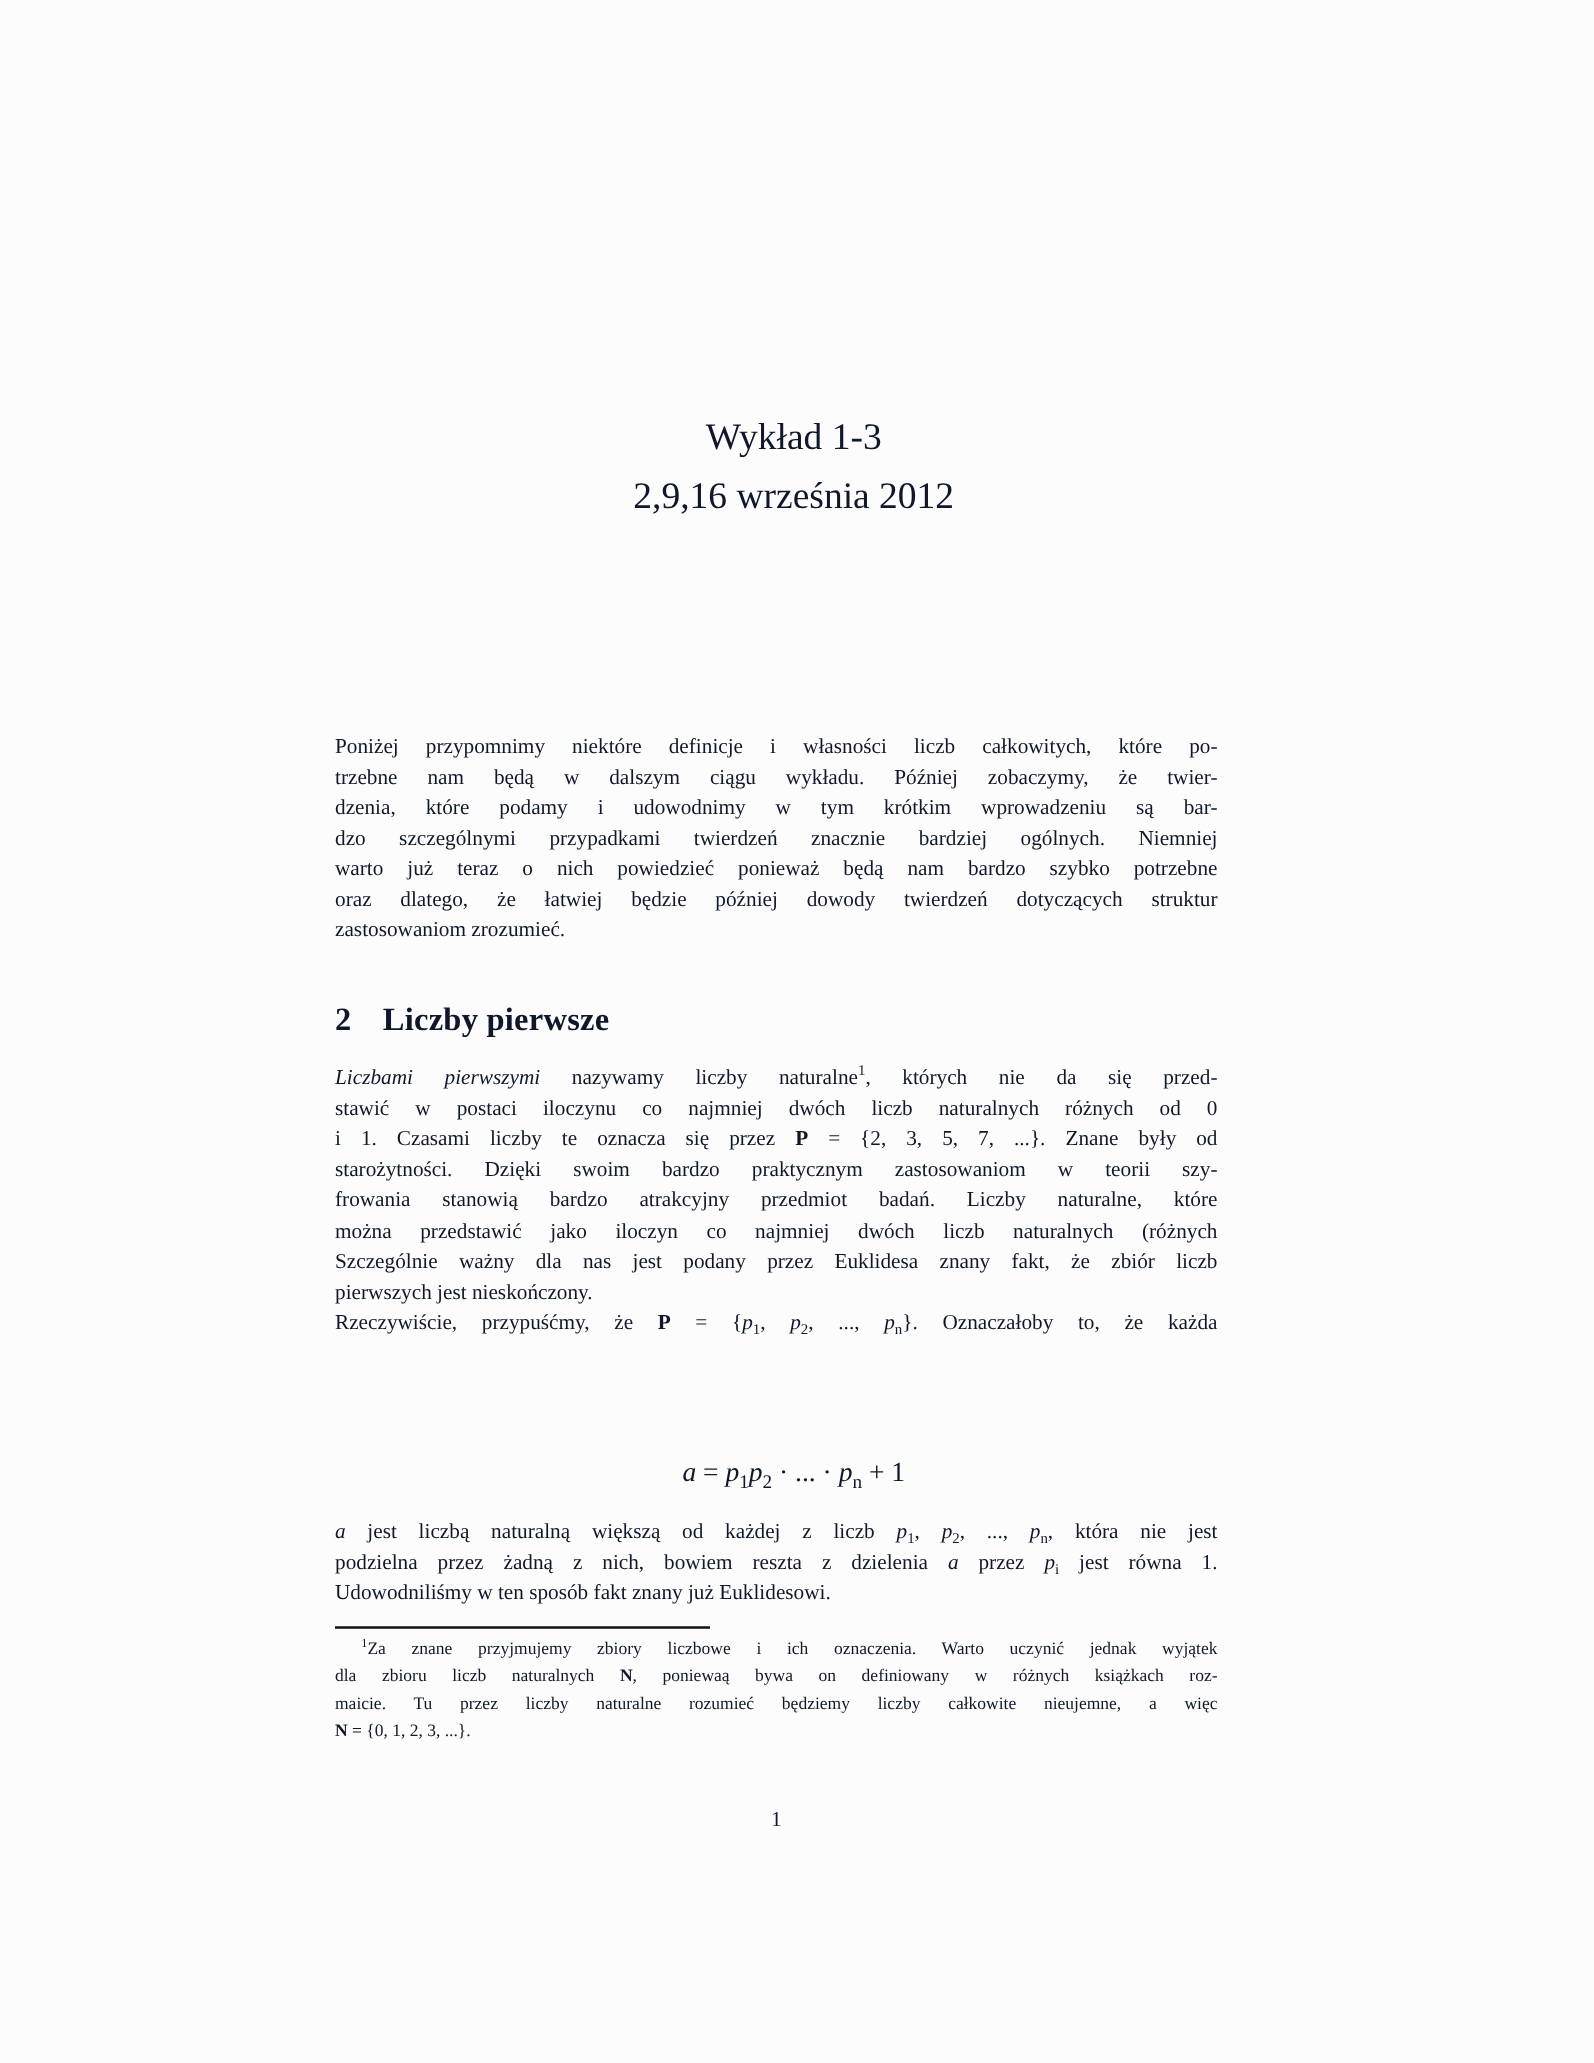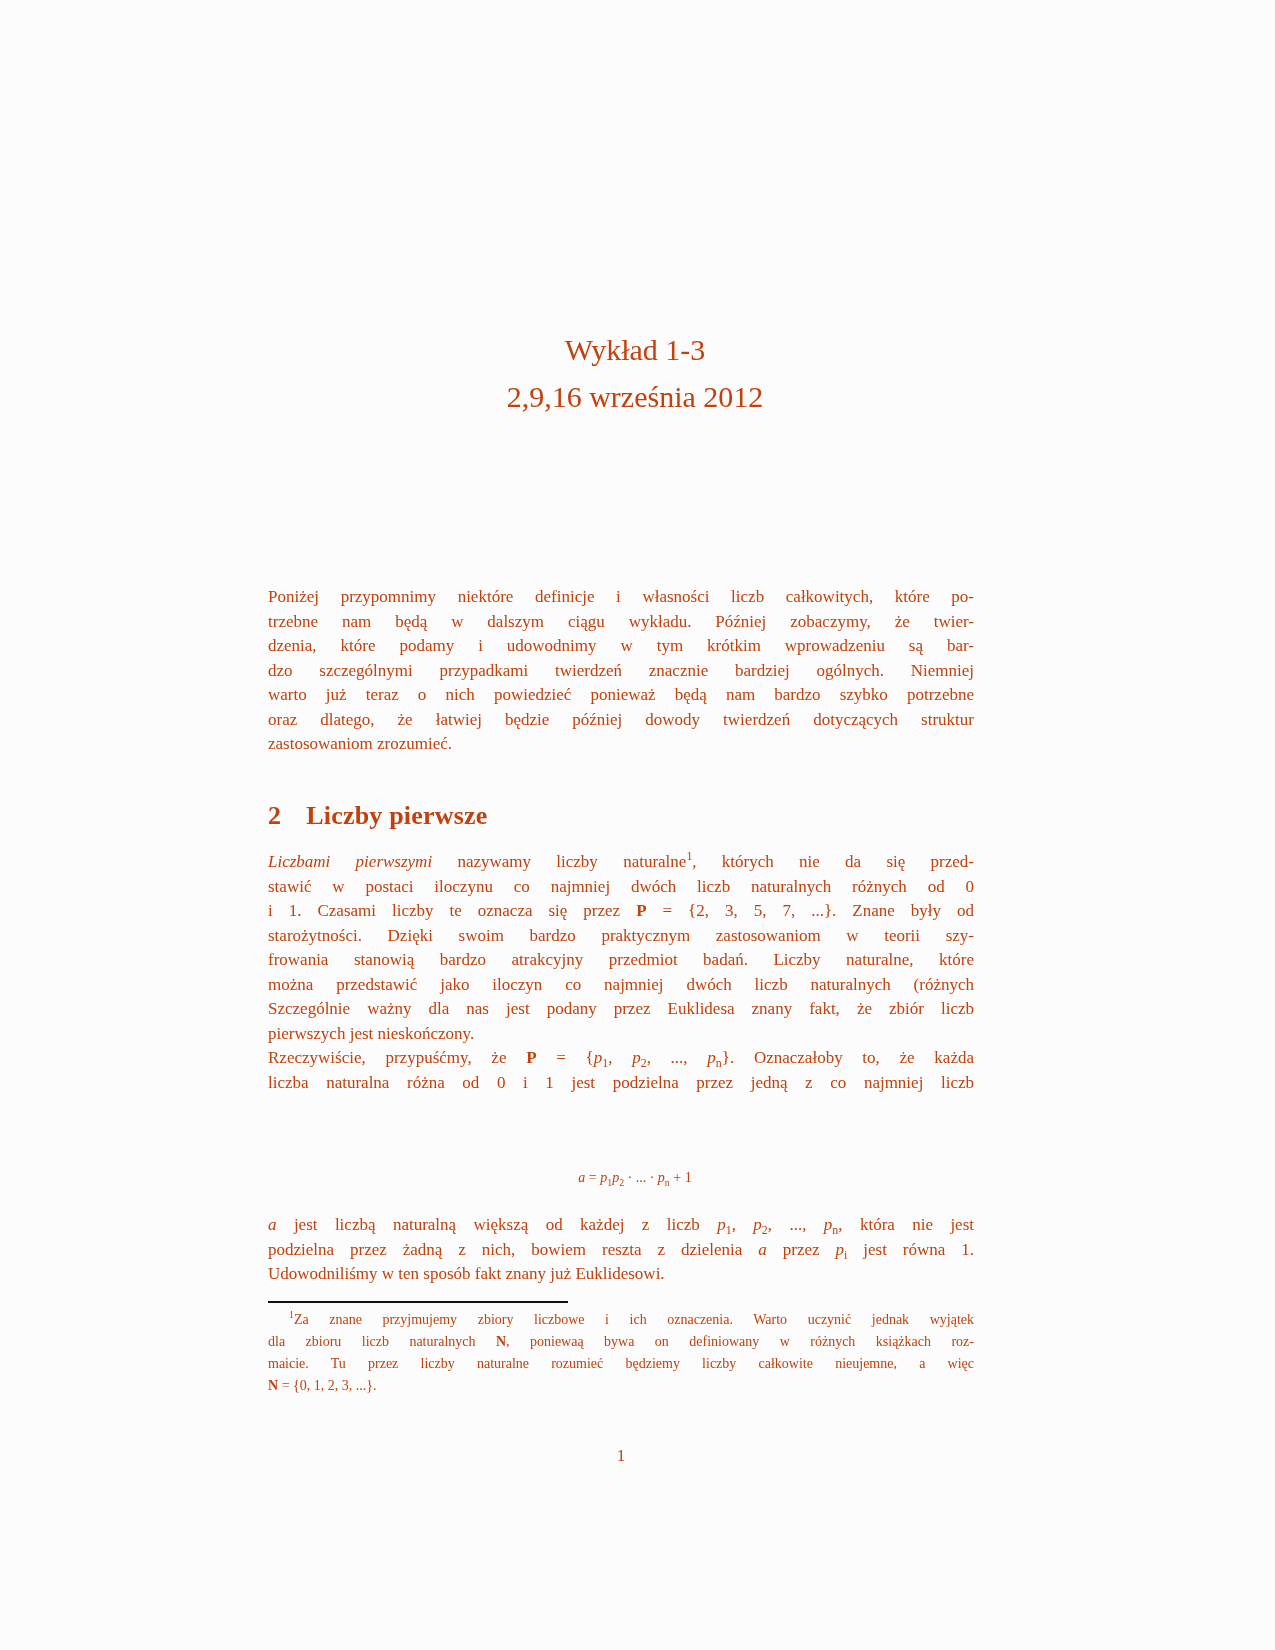--- a/index.html
+++ b/index.html
@@ -1,21 +1,21 @@
 <!DOCTYPE html>
 <html><head>
 <meta charset="utf-8">
 <style>
   html, body { margin:0; padding:0; background:#e8e8e8; }
   .page {
     position:relative;
     width:1275px; height:1650px;
     margin:0 auto;
     background:#fcfcfc;
-    color:#c2410c;
+    color:#0f172a;
     font-family:"Liberation Serif","DejaVu Serif",serif;
     overflow:hidden;
   }
   .title-block {
     position:absolute; left:268px; top:326px; width:734px;
     text-align:center; font-size:30px; line-height:47px;
   }
   .section-heading {
     position:absolute; left:268px;
     font-size:26px; font-weight:700; line-height:1;
@@ -28,21 +28,21 @@
     position:absolute; left:268px; width:706px;
     font-size:17px; line-height:24.5px;
   }
   #para-s1 { top:585px; }
   #s2-body  { top:850px; }
   #para-conclusion { top:1213px; }
   .tline { text-align:justify; text-align-last:justify; }
   .tline.last { text-align:justify; text-align-last:left; }
   .formula-block {
     position:absolute; left:268px; top:1166px; width:734px;
-    text-align:center; font-size:14px; line-height:24.5px;
+    text-align:center; font-size:22px; line-height:24.5px;
   }
   .footnote-rule {
     position:absolute; left:268px; top:1301px;
     width:300px; height:2px; background:#111;
   }
   .footnote {
     position:absolute; left:268px; top:1309px; width:706px;
     font-size:14px; line-height:22px;
   }
   .footnote .tline:first-child { text-indent:21px; }
@@ -87,21 +87,20 @@
         <div class="tline">starożytności. Dzięki swoim bardzo praktycznym zastosowaniom w teorii szy-</div>
         <div class="tline">frowania stanowią bardzo atrakcyjny przedmiot badań. Liczby naturalne, które</div>
         <div class="tline">można przedstawić jako iloczyn co najmniej dwóch liczb naturalnych (różnych</div>
       </div>
     <div>
         <div class="tline">Szczególnie ważny dla nas jest podany przez Euklidesa znany fakt, że zbiór liczb</div>
         <div class="tline last">pierwszych jest nieskończony.</div>
       </div>
     <div>
         <div class="tline">Rzeczywiście, przypuśćmy, że <b>P</b> = {<i>p</i><sub>1</sub>, <i>p</i><sub>2</sub>, ..., <i>p</i><sub>n</sub>}. Oznaczałoby to, że każda</div>
-        <div class="tline">liczba naturalna różna od 0 i 1 jest podzielna przez jedną z co najmniej liczb</div>
       </div>
   </div>
 
   <div class="formula-block"><i>a</i> = <i>p</i><sub>1</sub><i>p</i><sub>2</sub> · ... · <i>p</i><sub>n</sub> + 1</div>
 
   <div class="body-block" id="para-conclusion">
       <div class="tline"><i>a</i> jest liczbą naturalną większą od każdej z liczb <i>p</i><sub>1</sub>, <i>p</i><sub>2</sub>, ..., <i>p</i><sub>n</sub>, która nie jest</div>
       <div class="tline">podzielna przez żadną z nich, bowiem reszta z dzielenia <i>a</i> przez <i>p</i><sub>i</sub> jest równa 1.</div>
       <div class="tline last">Udowodniliśmy w ten sposób fakt znany już Euklidesowi.</div>
     </div>

